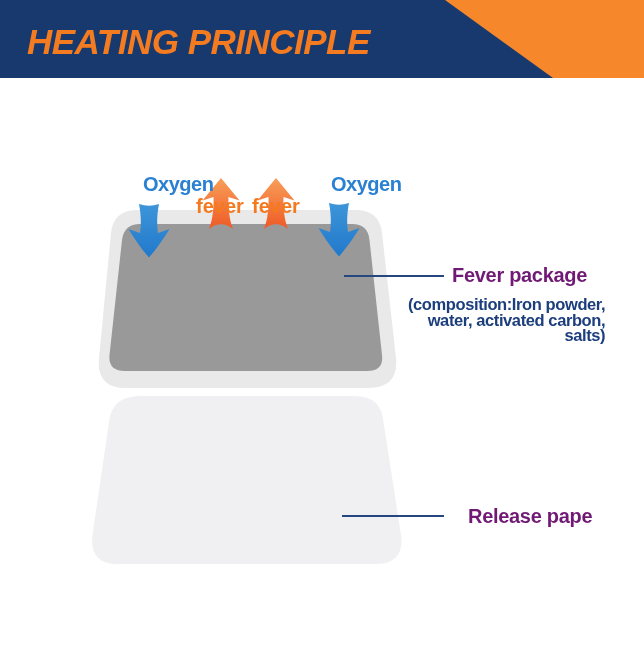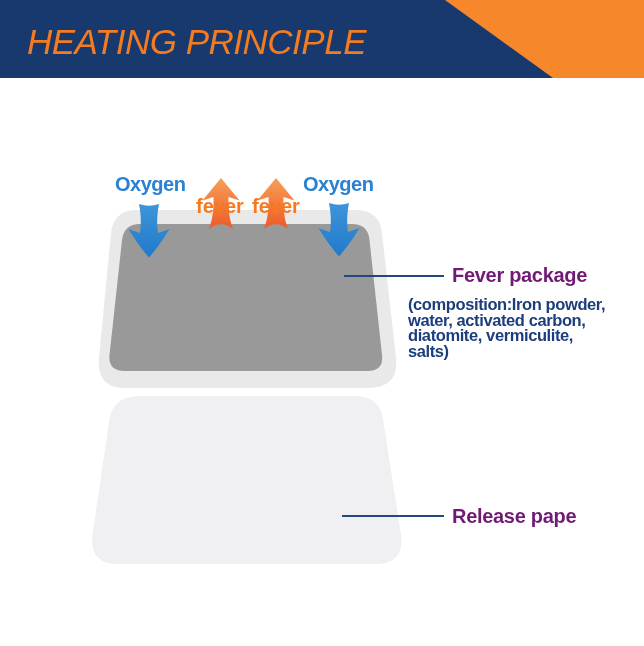--- a/index.html
+++ b/index.html
@@ -23,21 +23,21 @@
   }
   .banner-accent {
     position: absolute; left: 0; top: 0;
     width: 644px; height: 78px;
     background: #f6872b;
     clip-path: polygon(445px 0, 644px 0, 644px 78px, 553px 78px);
   }
   .page-title {
     position: absolute; left: 27px; top: 24px;
     font-size: 35px; line-height: 35px;
-    font-weight: 400; font-style: italic;
+    font-weight: 700; font-style: italic;
     letter-spacing: -0.5px;
     color: #f47b20;
     white-space: nowrap;
   }
 
   
   .diagram-svg {
     position: absolute; left: 0; top: 0;
     width: 644px; height: 646px;
   }
@@ -49,32 +49,34 @@
     font-weight: bold;
   }
   .lbl-fever {
     color: #f5791f;
     font-size: 20px; line-height: 22px; margin-top: 44px;
   }
   .lbl-oxygen {
     color: #2a80d2;
     font-size: 20px; line-height: 22px;
     letter-spacing: -0.5px;
+    margin-left: 28px;
   }
   .lbl-navy {
     color: #701a75;
     font-size: 20px; line-height: 22px;
     letter-spacing: -0.3px;
   }
   .composition {
     position: absolute;
     color: #1c3e7c;
     font-size: 16.5px; line-height: 15.5px;
     font-weight: bold;
     letter-spacing: -0.4px;
+    text-align: right;
   }
   .composition div { white-space: nowrap; }
 </style>
 </head>
 <body>
 
 <div class="page">
 
   <div class="banner">
     <div class="banner-accent"></div>
@@ -132,19 +134,18 @@
   <div class="lbl lbl-fever" style="left:252px; top:151px;">fever</div>
 
   <div class="lbl lbl-oxygen" style="left:115px; top:173px;">Oxygen</div>
   <div class="lbl lbl-oxygen" style="left:303px; top:173px;">Oxygen</div>
 
   <div class="lbl lbl-navy" style="left:452px; top:264px;">Fever package</div>
 
   <div class="composition" style="left:408px; top:297px;">
     <div>(composition:Iron powder,</div>
     <div>water, activated carbon,</div>
-    <div>diatomite, vermiculite,</div>
     <div>salts)</div>
   </div>
 
-  <div class="lbl lbl-navy" style="left:452px; top:505px;">Release pape</div>
+  <div class="lbl lbl-navy" style="left:468px; top:505px;">Release pape</div>
 
 </div>
 
 </body></html>

